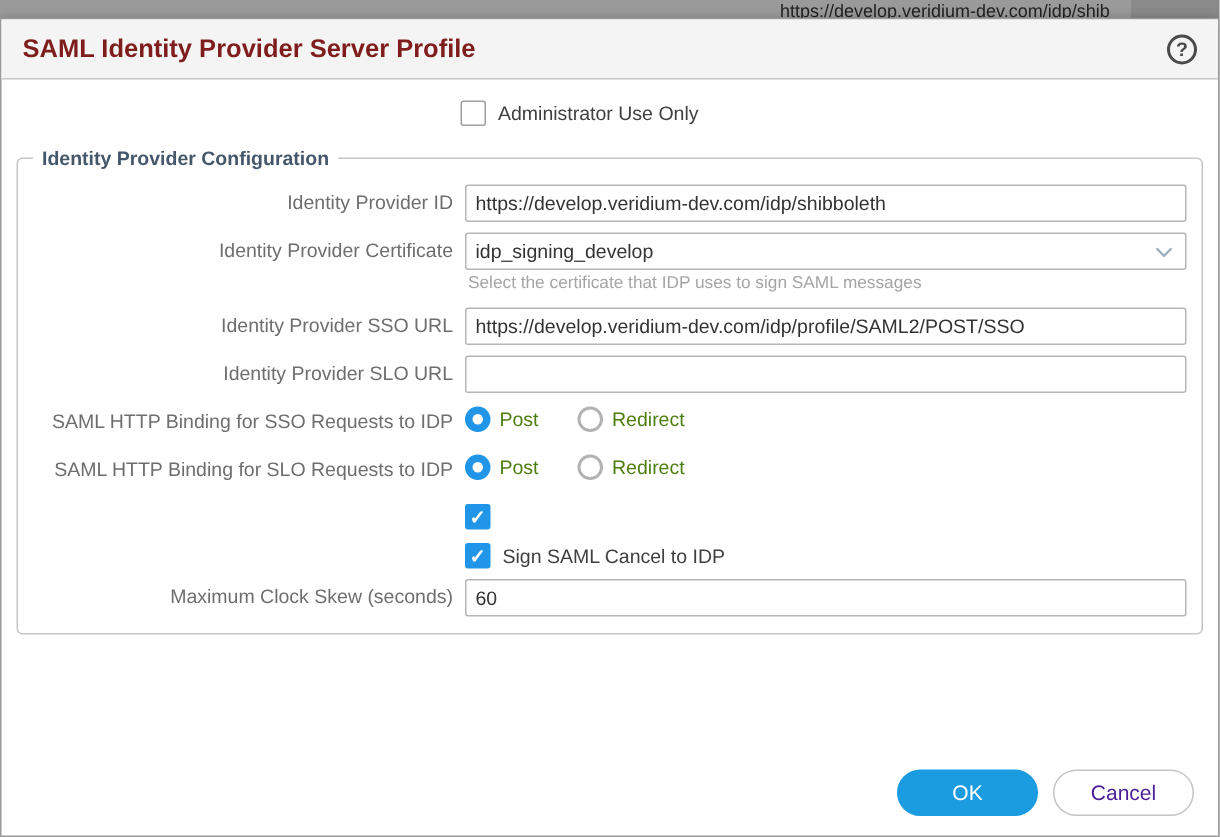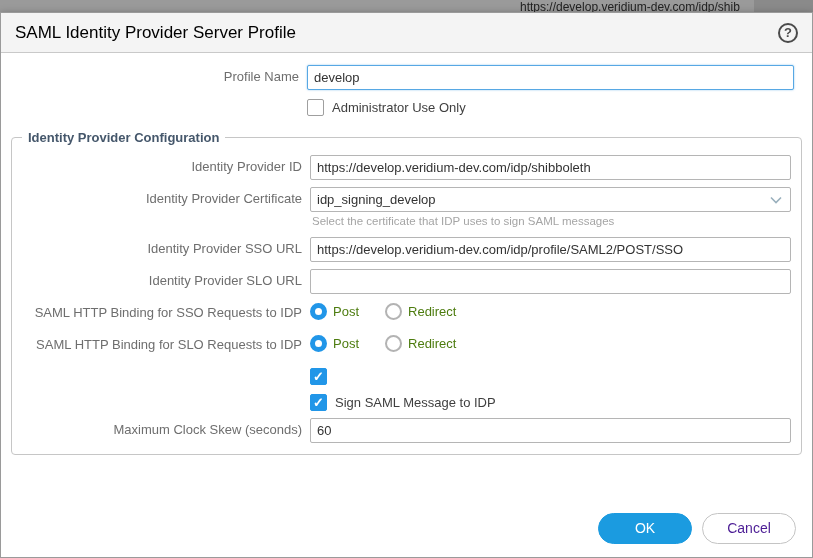--- a/index.html
+++ b/index.html
@@ -24,21 +24,21 @@
     box-shadow: 0 2px 8px rgba(0,0,0,.35);
     display: flex; flex-direction: column;
   }
   .dlg-header {
     height: 40px; flex: 0 0 40px;
     background: #f4f4f4;
     border-bottom: 1px solid #c9c9c9;
     display: flex; align-items: center;
     padding: 0 14px;
   }
-  .dlg-title { font-size: 17px; color: #000000; flex: 1; }
+  .dlg-title { font-size: 17px; color: #7f1d1d; flex: 1; font-weight: bold; }
   .help {
     width: 20px; height: 20px; border-radius: 50%;
     border: 2px solid #4a4a4a; color: #4a4a4a;
     font-size: 13px; font-weight: bold;
     display: flex; align-items: center; justify-content: center;
     cursor: pointer;
   }
   .dlg-body { flex: 1; padding: 12px 8px 0 8px; }
   .row { display: flex; align-items: flex-start; margin-bottom: 7px; }
   .row .lbl {
@@ -107,26 +107,20 @@
 
 <div class="dialog">
 
   <div class="dlg-header">
     <span class="dlg-title">SAML Identity Provider Server Profile</span>
     <span class="help">?</span>
   </div>
 
   <div class="dlg-body">
 
-    <div class="row">
-      <div class="lbl">Profile Name</div>
-      <div class="ctrl">
-        <input class="txt focused" type="text" value="develop" style="">
-      </div>
-    </div>
 
     <div class="row">
       <div class="lbl"></div>
       <div class="ctrl inline">
         <span class="cb"></span>
         <span class="cb-label">Administrator Use Only</span>
       </div>
     </div>
 
     <fieldset class="idp">
@@ -188,21 +182,21 @@
         <div class="lbl"></div>
         <div class="ctrl inline">
           <span class="cb checked"></span>
         </div>
       </div>
 
       <div class="row">
         <div class="lbl"></div>
         <div class="ctrl inline">
           <span class="cb checked"></span>
-          <span class="cb-label">Sign SAML Message to IDP</span>
+          <span class="cb-label">Sign SAML Cancel to IDP</span>
         </div>
       </div>
 
       <div class="row" style="margin-top:6px;">
         <div class="lbl">Maximum Clock Skew (seconds)</div>
         <div class="ctrl">
           <input class="txt skew" type="text" value="60" style="">
         </div>
       </div>
 

